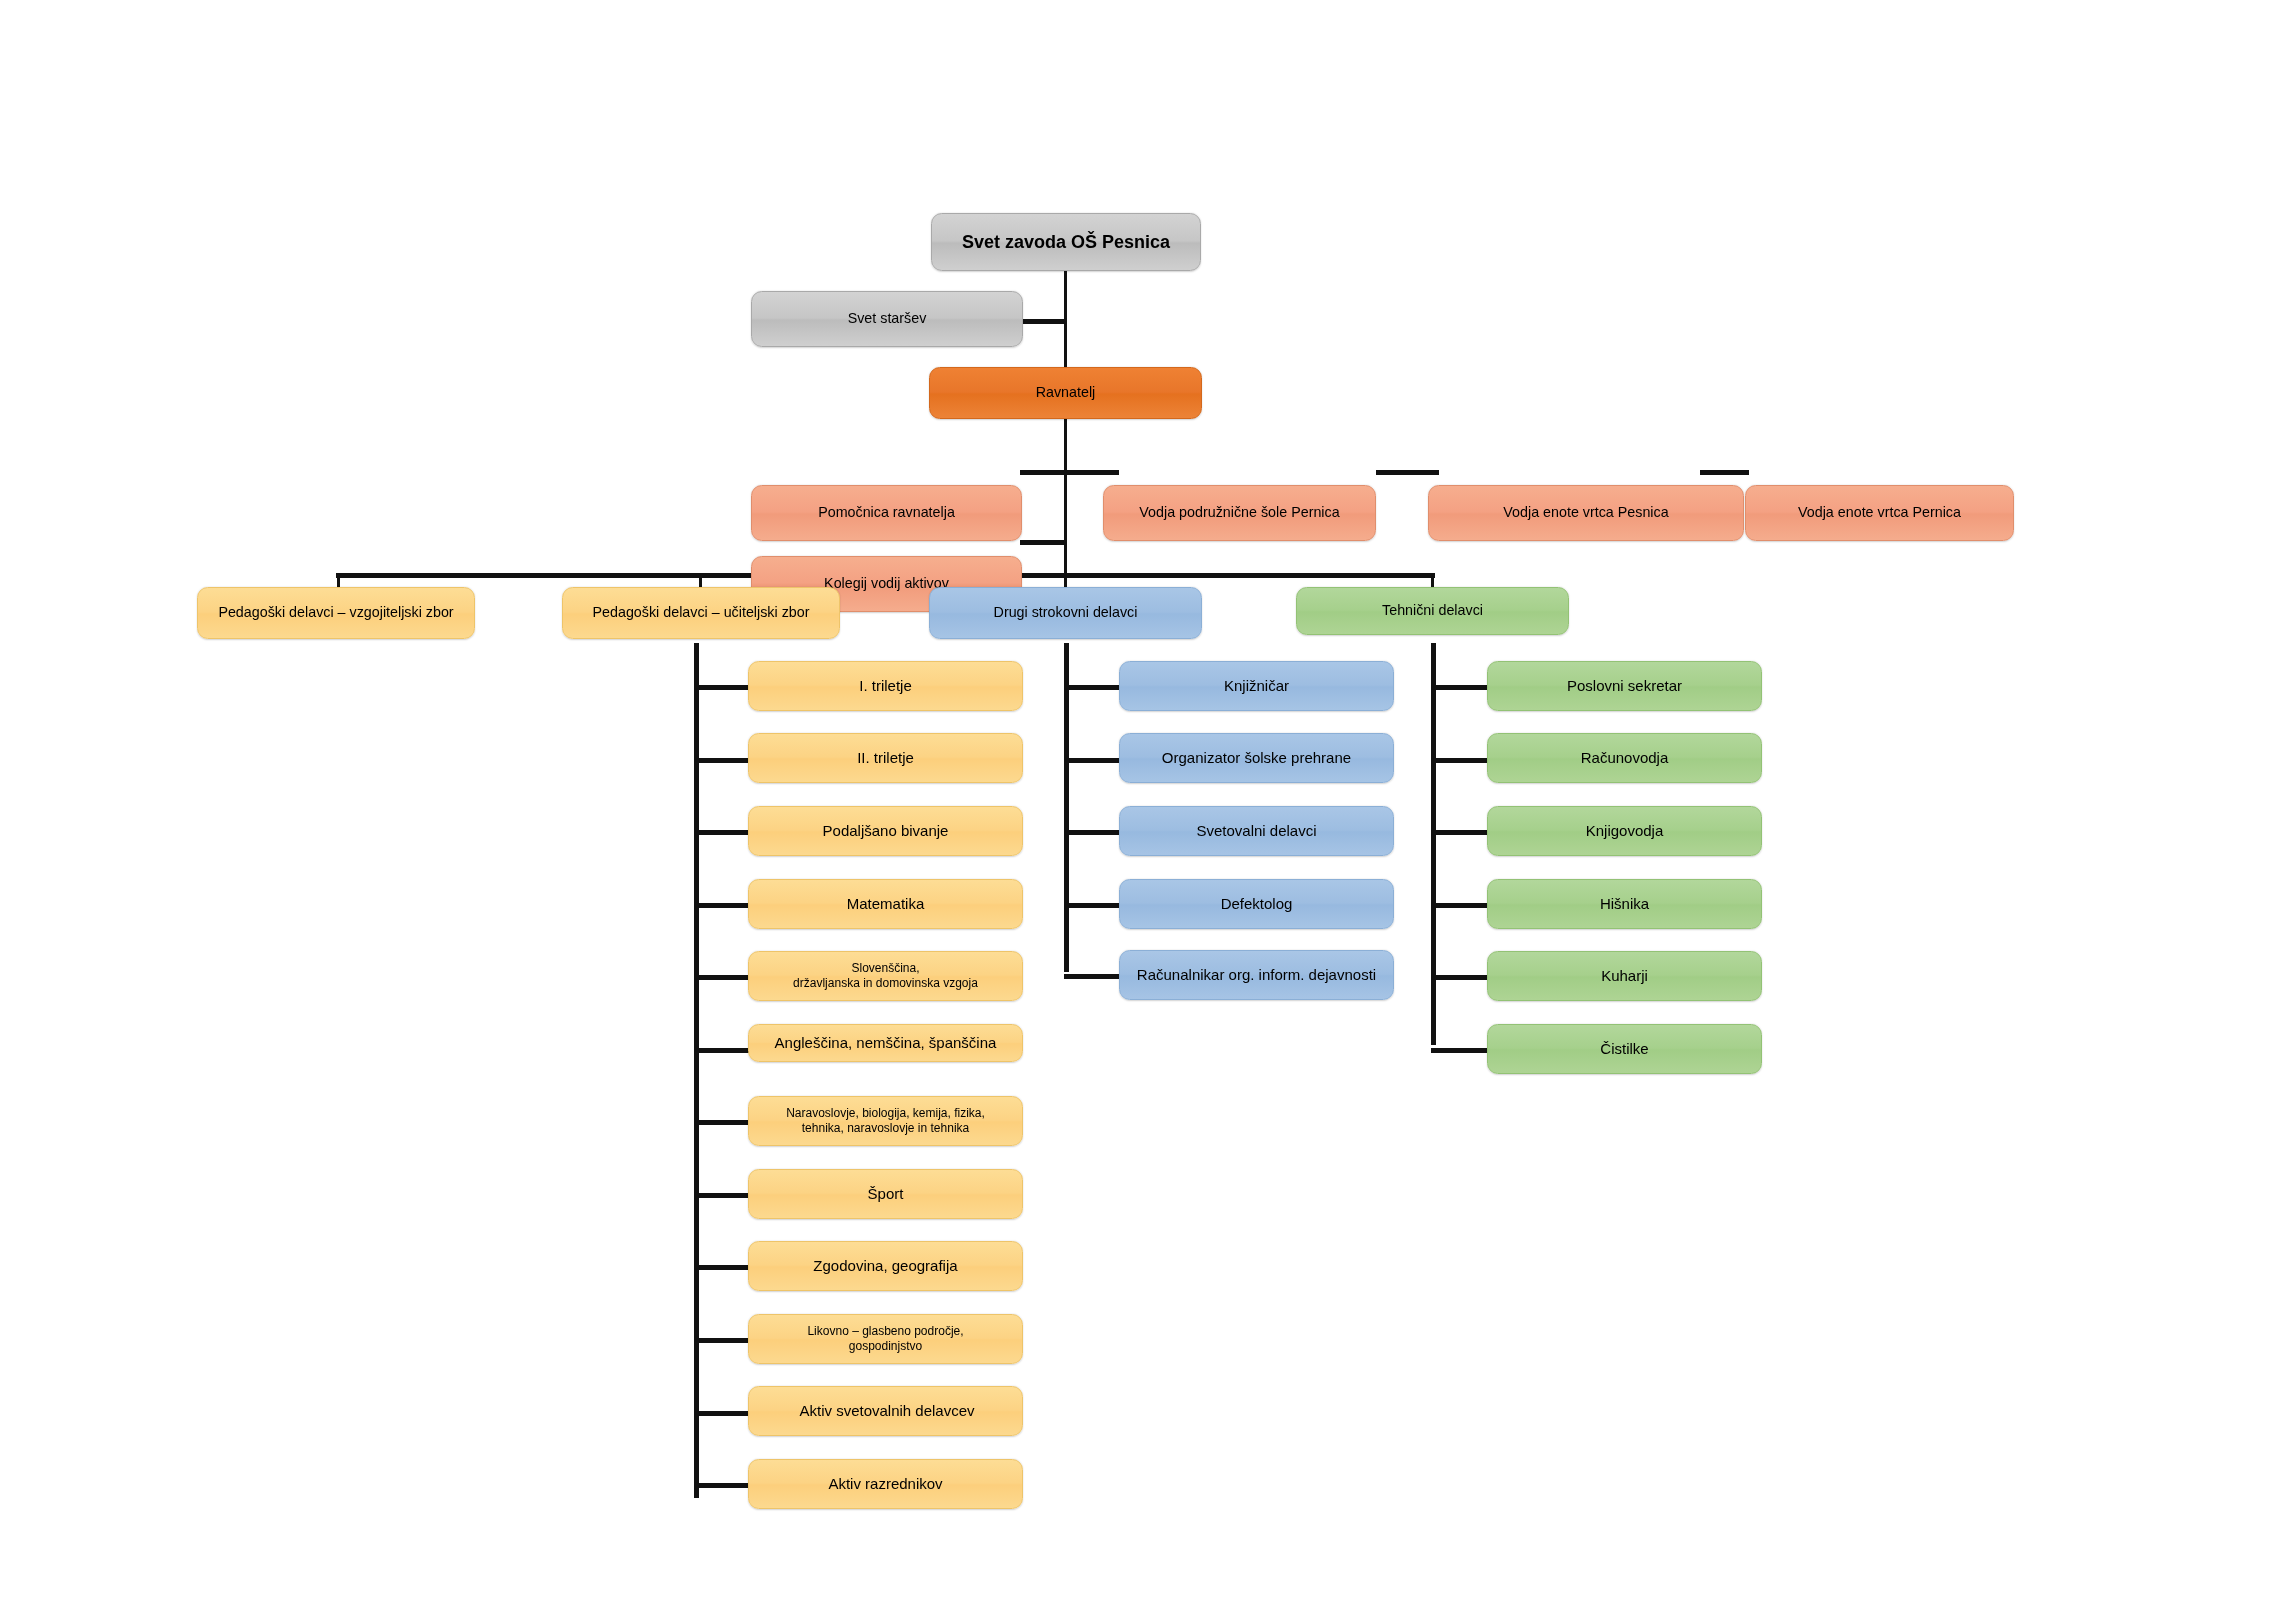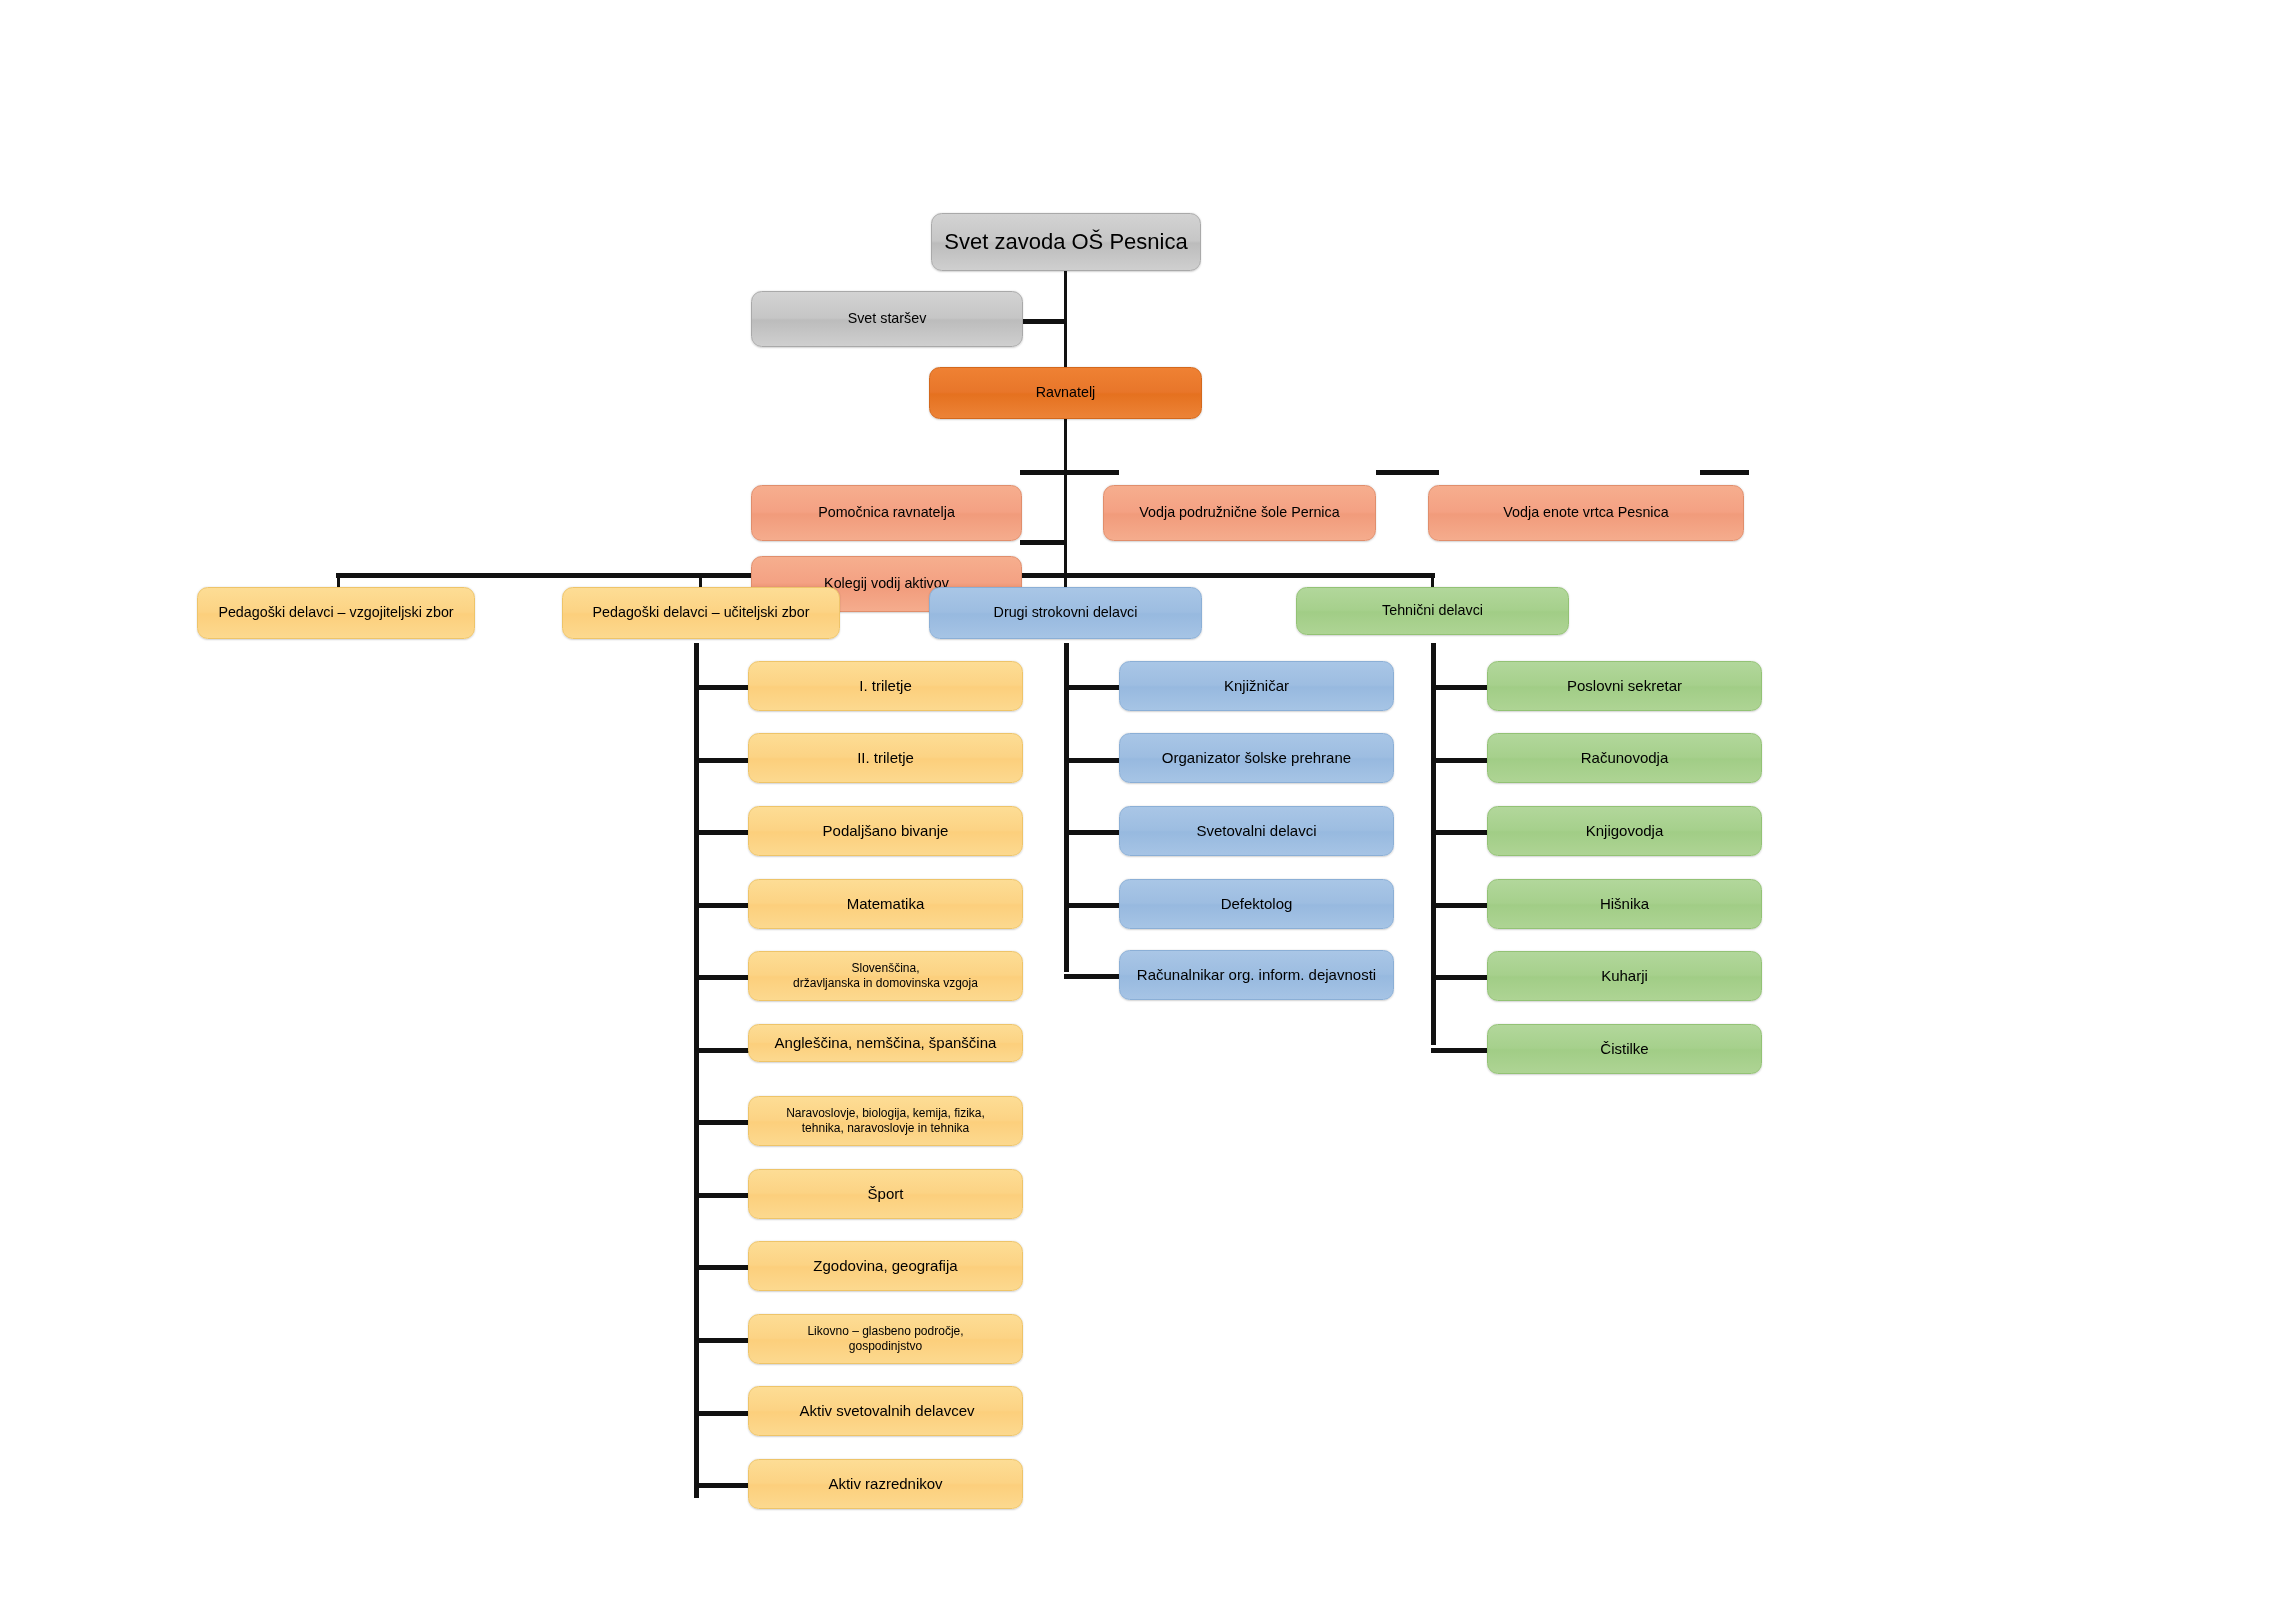--- a/index.html
+++ b/index.html
@@ -58,21 +58,21 @@
   .c-blue {
     background: linear-gradient(to bottom, #a9c6e6 0%, #9dbde1 48%, #97b9df 52%, #a6c4e5 100%);
     border-color: #8bafd6;
   }
   .c-green {
     background: linear-gradient(to bottom, #b2d79b 0%, #a6d08c 48%, #a1cd86 52%, #aed494 100%);
     border-color: #93c275;
   }
 
   
-  .f-root  { font-size: 22px; font-weight: normal; }
+  .f-root  { font-size: 18px; font-weight: bold; }
   .f-lvl   { font-size: 14.3px; }
   .f-leaf  { font-size: 15px; }
   .f-small { font-size: 12px; }
 
   
   .lineV, .lineH {
     position: absolute;
     background: #111111;
     z-index: 1;
   }
@@ -148,20 +148,23 @@
   <div class="node c-salmon f-lvl" style="left:751px; top:442px; width:271px; height:56px;">
     <span>Pomočnica ravnatelja</span>
   </div>
 
   <div class="node c-salmon f-lvl" style="left:1103px; top:442px; width:273px; height:56px;">
     <span>Vodja podružnične šole Pernica</span>
   </div>
   <div class="node c-salmon f-lvl" style="left:1428px; top:442px; width:316px; height:56px;">
     <span>Vodja enote vrtca Pesnica</span>
   </div>
+  <div class="node c-salmon f-lvl" style="left:1745px; top:442px; width:269px; height:56px;">
+    <span>Vodja enote vrtca Pernica</span>
+  </div>
 
   <div class="node c-salmon f-lvl" style="left:751px; top:513px; width:271px; height:56px;">
     <span>Kolegij vodij aktivov</span>
   </div>
 
   <div class="node c-yellow f-lvl" style="left:197px; top:587px; width:278px; height:52px;">
     <span>Pedagoški delavci – vzgojiteljski zbor</span>
   </div>
   <div class="node c-yellow f-lvl" style="left:562px; top:587px; width:278px; height:52px;">
     <span>Pedagoški delavci – učiteljski zbor</span>

